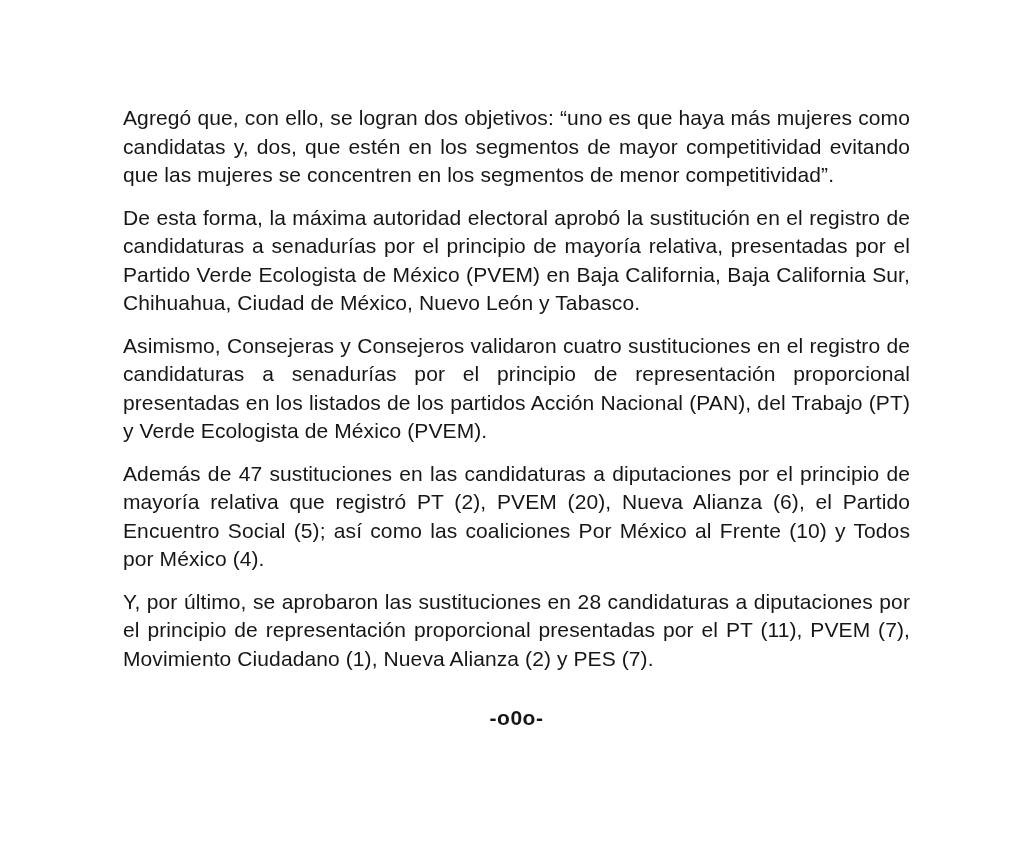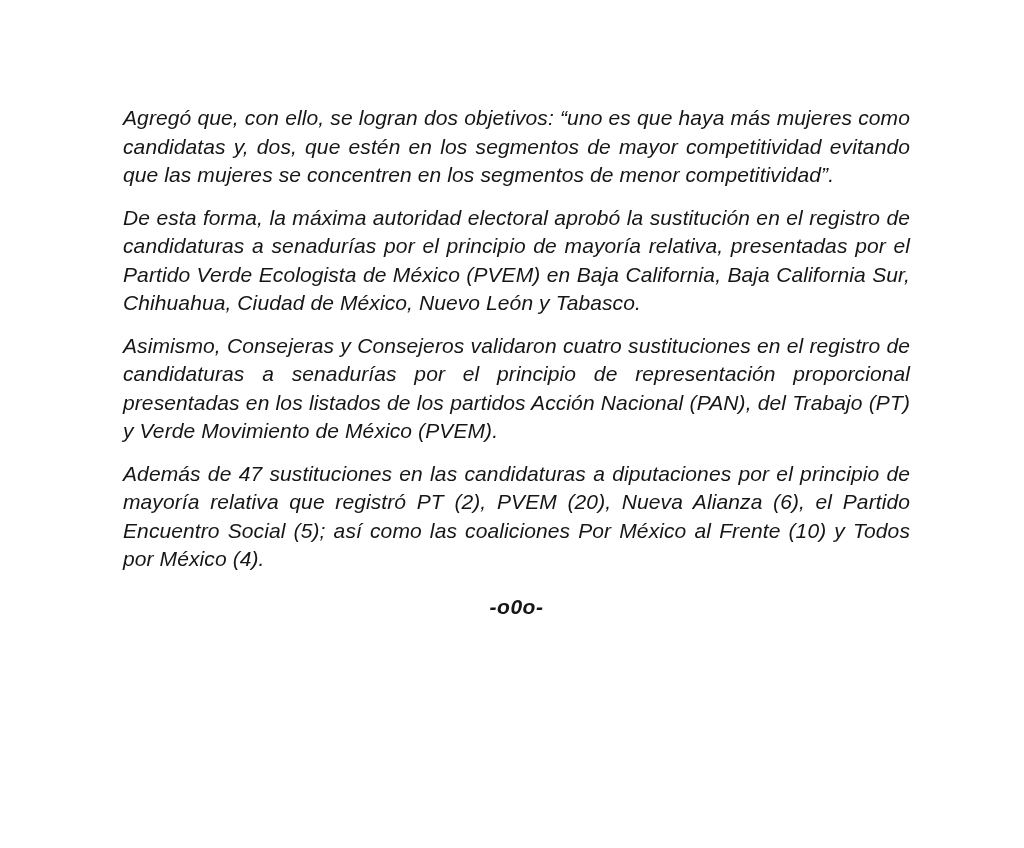--- a/index.html
+++ b/index.html
@@ -14,43 +14,43 @@
     background: #ffffff;
     overflow: hidden;
   }
   .doc-content {
     position: absolute;
     left: 123px;
     top: 104px;
     width: 787px;
     font-family: "Liberation Sans", sans-serif;
     color: #161616;
-    font-style: italic;
   }
   .doc-par {
     margin: 0 0 14px 0;
     font-size: 21px;
     line-height: 28.5px;
     text-align: justify;
     text-justify: inter-word;
     letter-spacing: 0.1px;
   }
   .doc-footer {
-    margin: 19px 0 0 0;
+    margin: 31px 0 0 0;
     font-size: 21px;
     line-height: 28px;
     font-weight: bold;
     text-align: center;
     letter-spacing: 0.5px;
   }
 </style>
 </head>
 <body>
 
 <div class="page">
   <div class="doc-content">
     <p class="doc-par">Agregó que, con ello, se logran dos objetivos: “uno es que haya más mujeres como candidatas y, dos, que estén en los segmentos de mayor competitividad evitando que las mujeres se concentren en los segmentos de menor competitividad”.</p>
     <p class="doc-par">De esta forma, la máxima autoridad electoral aprobó la sustitución en el registro de candidaturas a senadurías por el principio de mayoría relativa, presentadas por el Partido Verde Ecologista de México (PVEM) en Baja California, Baja California Sur, Chihuahua, Ciudad de México, Nuevo León y Tabasco.</p>
-    <p class="doc-par">Asimismo, Consejeras y Consejeros validaron cuatro sustituciones en el registro de candidaturas a senadurías por el principio de representación proporcional presentadas en los listados de los partidos Acción Nacional (PAN),  del Trabajo (PT) y Verde Movimiento de México (PVEM).</p>
+    <p class="doc-par">Asimismo, Consejeras y Consejeros validaron cuatro sustituciones en el registro de candidaturas a senadurías por el principio de representación proporcional presentadas en los listados de los partidos Acción Nacional (PAN),  del Trabajo (PT) y Verde Ecologista de México (PVEM).</p>
     <p class="doc-par">Además de 47 sustituciones en las candidaturas a diputaciones por el principio de mayoría relativa que registró PT (2), PVEM (20), Nueva Alianza (6), el Partido Encuentro Social (5); así como las coaliciones Por México al Frente (10) y Todos por México (4).</p>
+    <p class="doc-par">Y, por último, se aprobaron las sustituciones en  28 candidaturas a diputaciones por el principio de representación proporcional presentadas por el PT (11), PVEM (7), Movimiento Ciudadano (1), Nueva Alianza (2) y PES (7).</p>
     <p class="doc-footer">-o0o-</p>
   </div>
 </div>
 
 </body></html>

